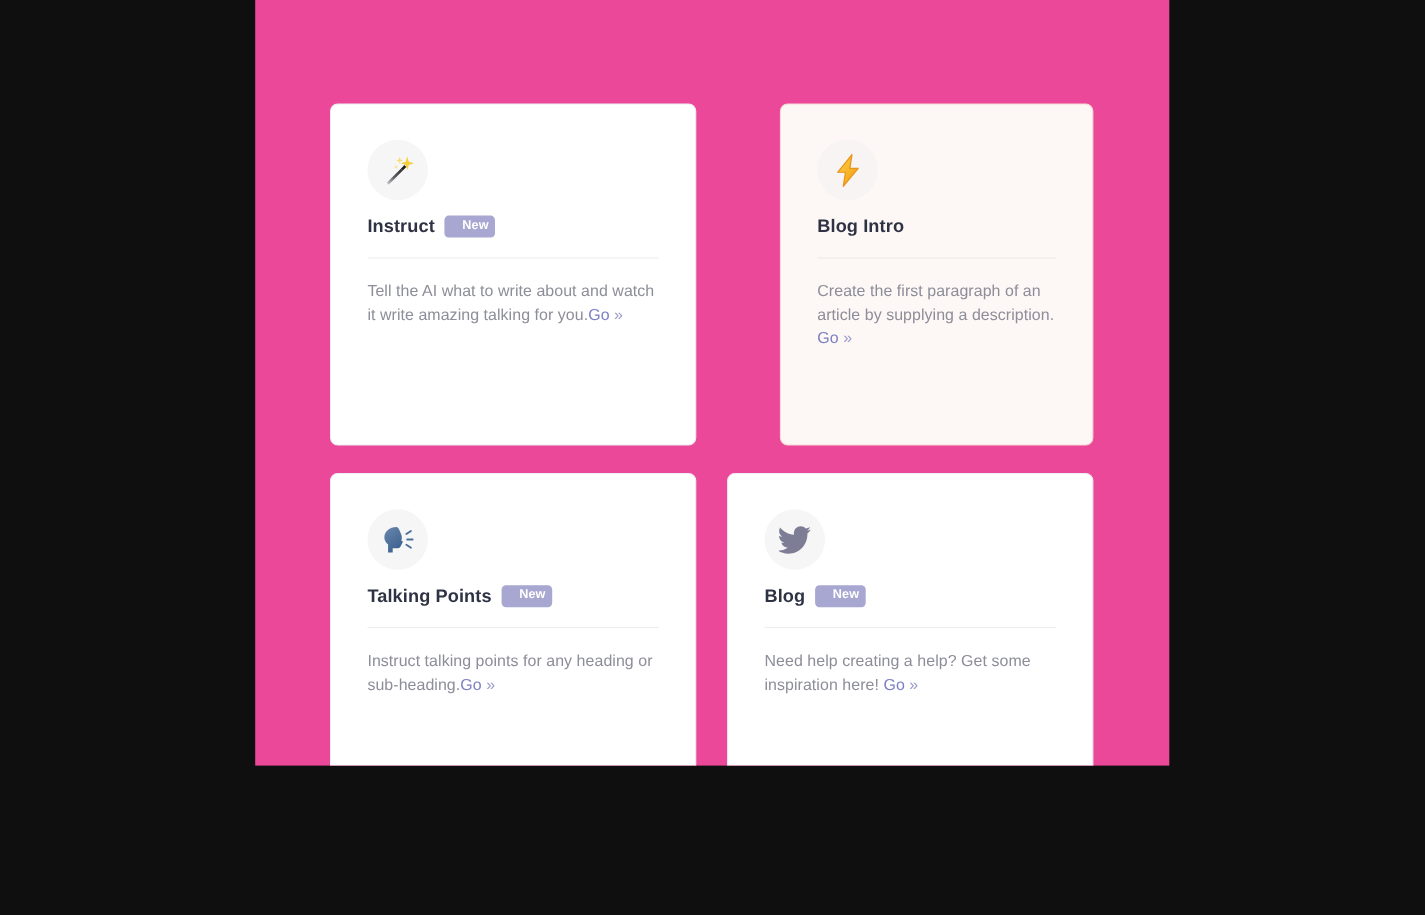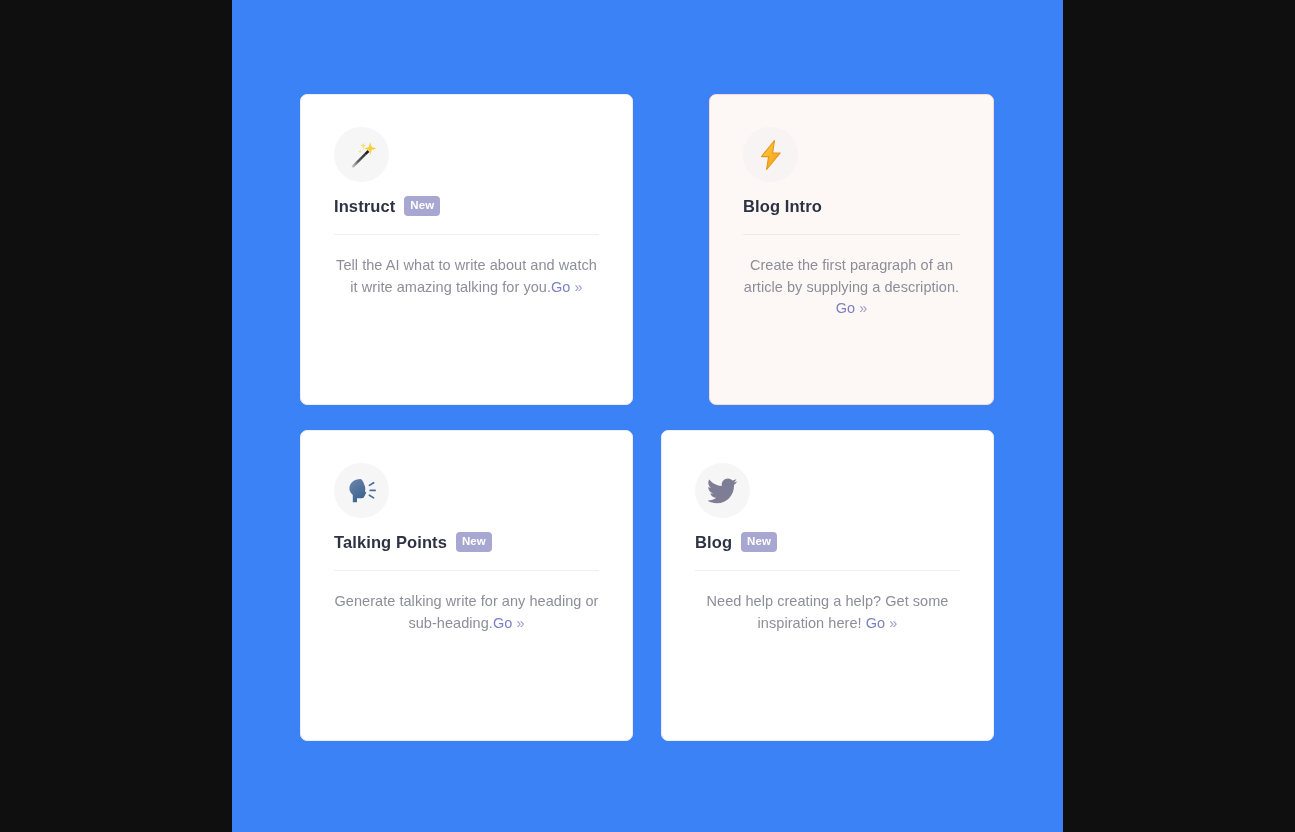--- a/index.html
+++ b/index.html
@@ -21,24 +21,23 @@
     position: relative;
     width: 1295px;
     height: 832px;
     background: #0f0f0f;
   }
   .page {
     position: absolute;
     left: 232px;
     top: 0;
     width: 831px;
-    height: 832px;
-    background: #3b82f6;
+    height: 696px;
+    background: #ec4899;
     overflow: hidden;
-    text-align: center;
   }
 
   
   .card-grid {
     position: absolute;
     left: 68px;   
     top: 94px;
     width: 694px;
     display: grid;
     grid-template-columns: 333px 333px;
@@ -91,21 +90,21 @@
     line-height: 1;
     white-space: nowrap;
   }
   .badge {
     display: inline-block;
     background: #a7a7d2;
     color: #ffffff;
     font-size: 11.5px;
     font-weight: bold;
     line-height: 1;
-    padding: 4px 6px 5px 6px;
+    padding: 4px 6px 5px 16px;
     border-radius: 4px;
     letter-spacing: 0.1px;
   }
 
   .divider {
     margin-top: 16px;
     height: 1px;
     background: #eceef0;
     width: 100%;
   }
@@ -194,21 +193,21 @@
               <line x1="24.2" y1="14.4" x2="29.1" y2="14.4"></line>
               <line x1="23.4" y1="19.2" x2="27.6" y2="21.9"></line>
             </g>
           </svg>
         </div>
         <div class="card-title-row">
           <span class="card-title">Talking Points</span>
           <span class="badge">New</span>
         </div>
         <div class="divider"></div>
-        <div class="card-desc"><span>Generate talking write for any heading or sub-heading.</span><span></span><a class="go-link" href="#"><span>Go</span> <span class="chev">»</span></a></div>
+        <div class="card-desc"><span>Instruct talking points for any heading or sub-heading.</span><span></span><a class="go-link" href="#"><span>Go</span> <span class="chev">»</span></a></div>
       </div>
 
       <div class="card">
         <div class="card-icon">
           <svg width="30" height="26" viewBox="0 0 30 26" aria-hidden="true">
             <path d="M29.2 3.4 C28.1 3.9 26.9 4.2 25.7 4.4 C27.0 3.6 27.9 2.4 28.4 1.0 C27.2 1.7 25.9 2.2 24.5 2.5 C23.3 1.3 21.7 0.5 19.9 0.5 C16.5 0.5 13.7 3.3 13.7 6.7 C13.7 7.2 13.8 7.7 13.9 8.1 C8.8 7.9 4.2 5.4 1.2 1.6 C0.6 2.5 0.3 3.6 0.3 4.8 C0.3 6.9 1.4 8.8 3.1 9.9 C2.1 9.9 1.1 9.6 0.3 9.1 L0.3 9.2 C0.3 12.2 2.4 14.7 5.2 15.3 C4.7 15.4 4.1 15.5 3.5 15.5 C3.1 15.5 2.7 15.5 2.3 15.4 C3.1 17.9 5.4 19.7 8.2 19.8 C6.0 21.5 3.3 22.5 0.3 22.5 C-0.2 22.5 -0.7 22.5 -1.2 22.4 C1.6 24.2 5.0 25.3 8.6 25.3 C19.9 25.3 26.0 16.0 26.0 7.9 C26.0 7.6 26.0 7.4 26.0 7.1 C27.2 6.2 28.3 5.0 29.2 3.4 Z" fill="#7d7d96"></path>
           </svg>
         </div>
         <div class="card-title-row">
           <span class="card-title">Blog</span>

